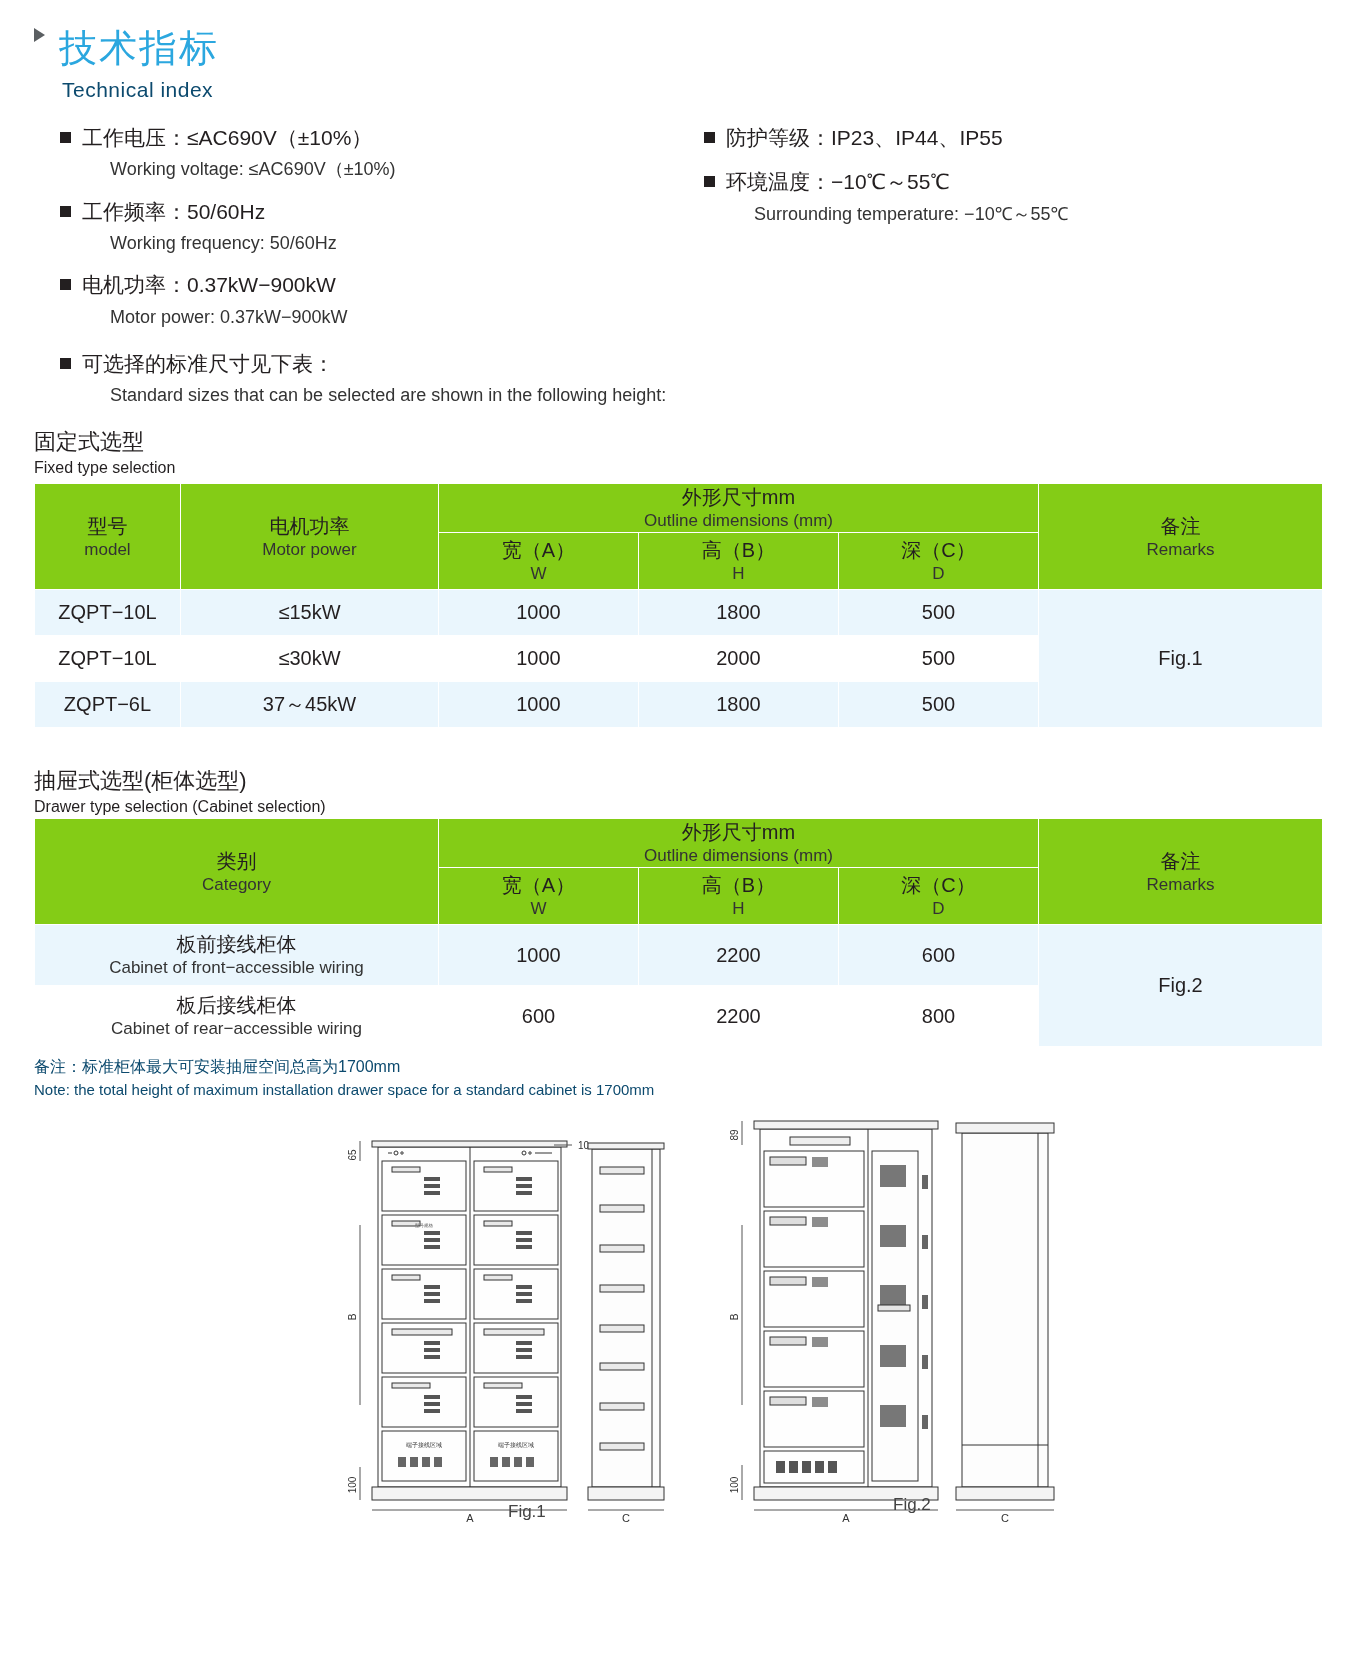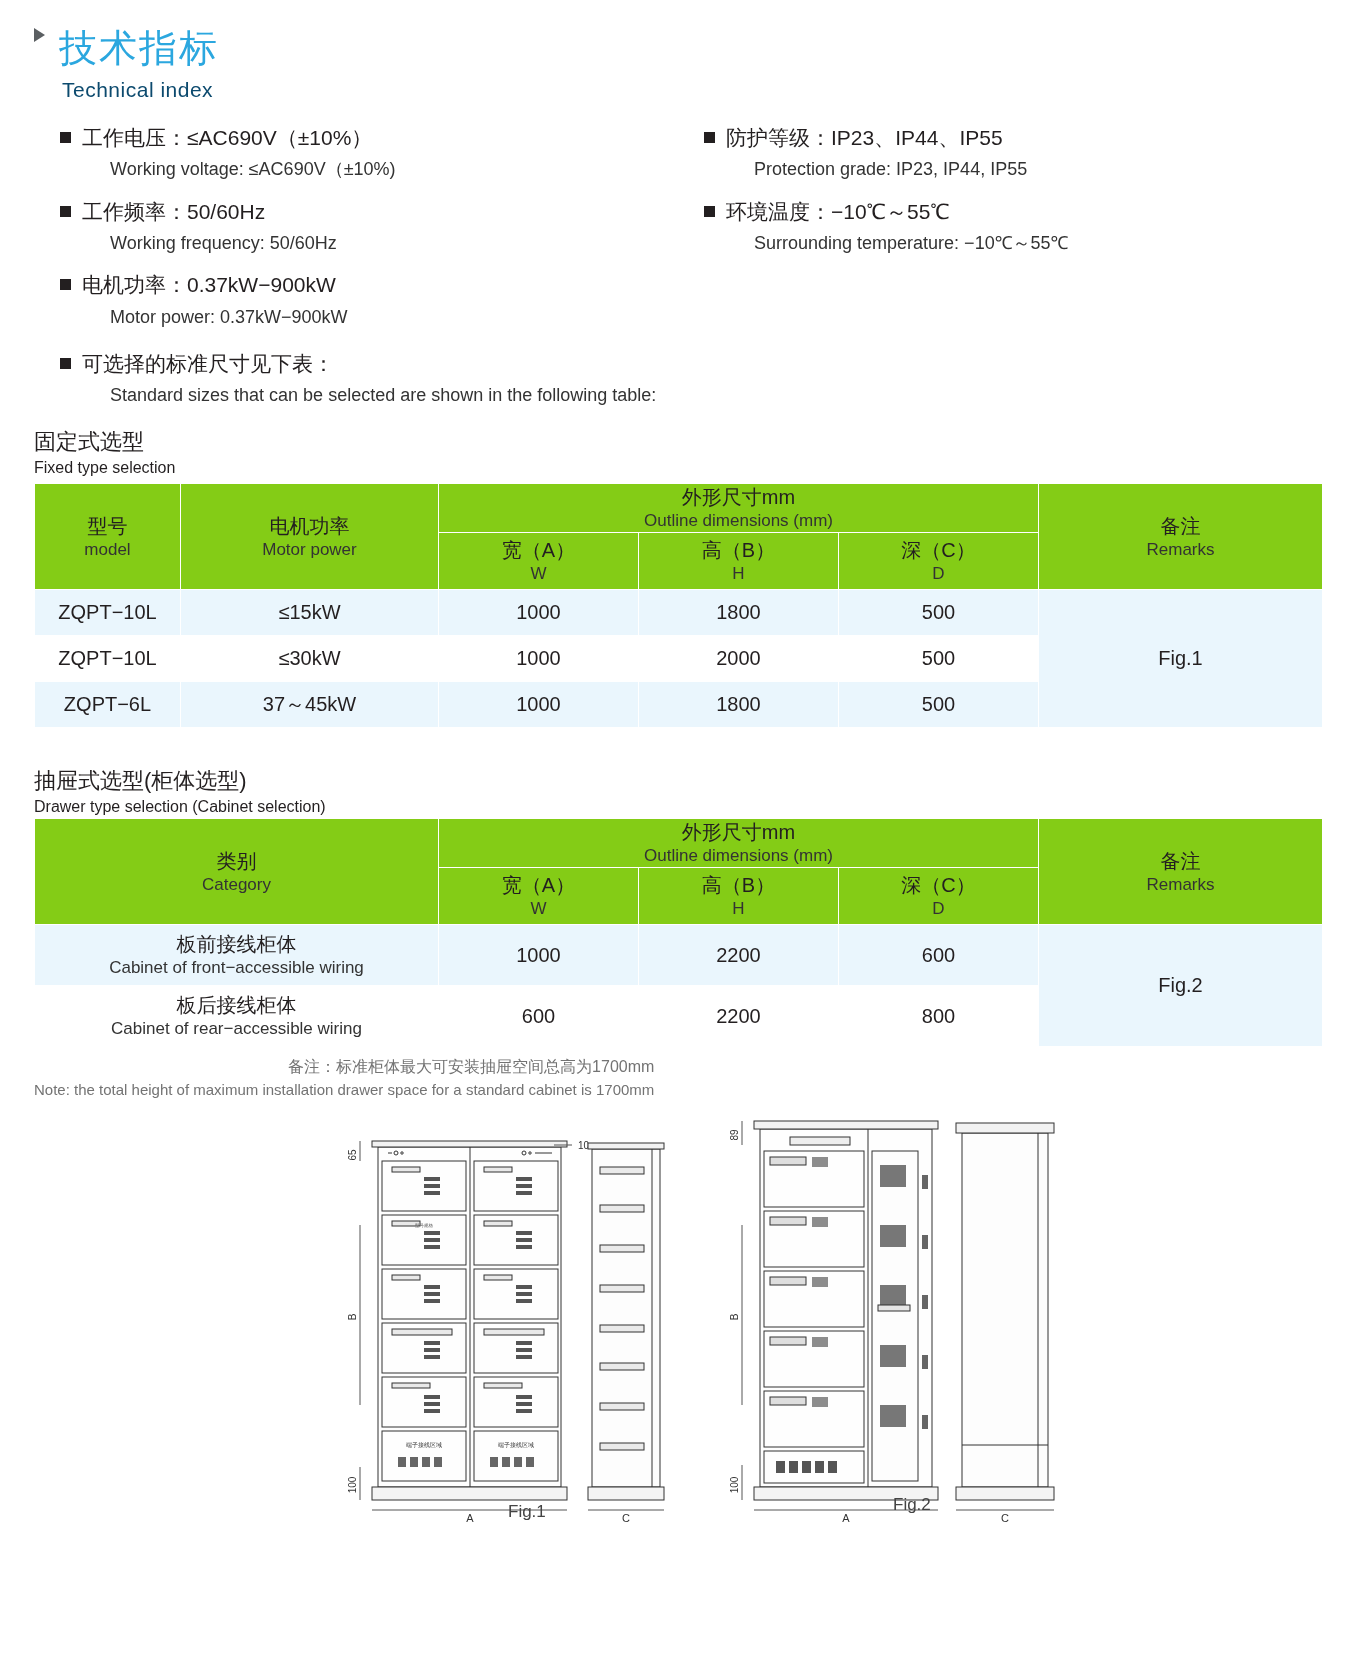--- a/index.html
+++ b/index.html
@@ -125,23 +125,22 @@
   .tbl-wrap1 { position: absolute; left: 34px; top: 483px; }
   .cap1 { position: absolute; left: 34px; top: 427px; }
   .tbl-wrap2 { position: absolute; left: 34px; top: 818px; }
   .cap2 { position: absolute; left: 34px; top: 766px; }
 
   .note {
     position: absolute;
     left: 34px;
     top: 1055px;
     font-size: 16px;
-    color: #737373;
+    color: #0c4a6e;
     line-height: 1.5;
-    text-align: right;
   }
   .note .l2 { font-size: 15px; }
 
   
   .drawings {
     position: absolute;
     left: 0;
     top: 1105px;
     width: 1297px;
     height: 450px;
@@ -190,37 +189,36 @@
       <div class="spec-en">Motor power: 0.37kW−900kW</div>
     </div>
   </div>
 
   <div class="spec-col right">
     <div class="spec-item">
       <div class="spec-cn">
           <span class="sq"></span>
           <span>防护等级：IP23、IP44、IP55</span>
         </div>
-      <div class="spec-en">Protection grade: IP23, IP44, IP55</div>
     </div>
     <div class="spec-item">
       <div class="spec-cn">
           <span class="sq"></span>
           <span>环境温度：−10℃～55℃</span>
         </div>
       <div class="spec-en">Surrounding temperature: −10℃～55℃</div>
     </div>
   </div>
 
   <div class="spec-note">
     <div class="spec-cn">
         <span class="sq"></span>
         <span>可选择的标准尺寸见下表：</span>
       </div>
-    <div class="spec-en">Standard sizes that can be selected are shown in the following table:</div>
+    <div class="spec-en">Standard sizes that can be selected are shown in the following height:</div>
   </div>
 </div>
 
 <div class="cap1 tbl-caption">
   <span class="cn">固定式选型</span>
   <span class="en">Fixed type selection</span>
 </div>
 
 <div class="tbl-wrap1">
 <table>

